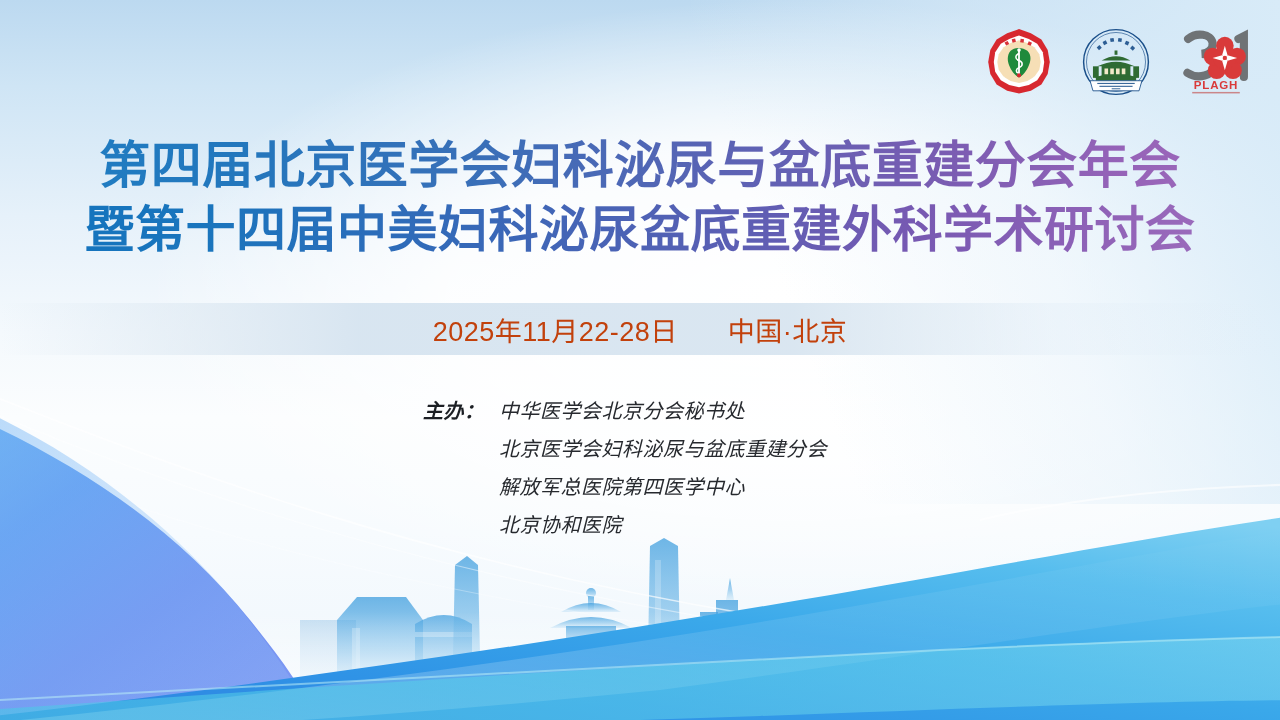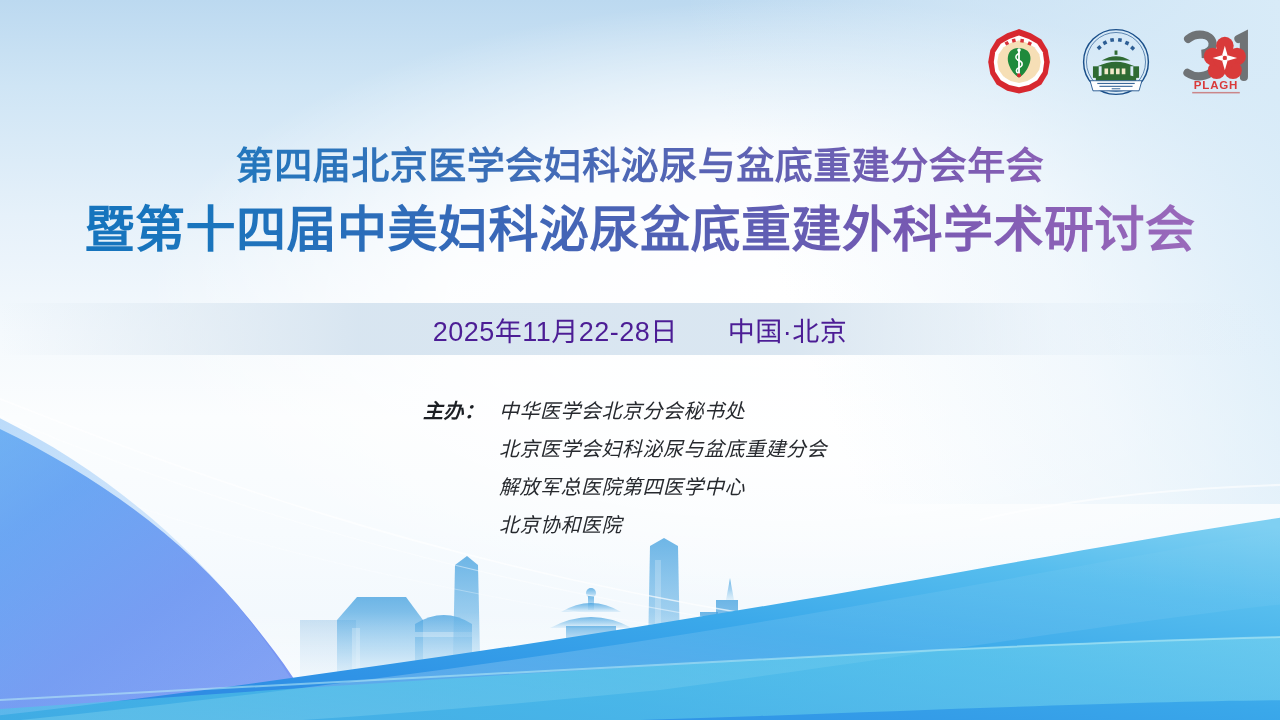--- a/index.html
+++ b/index.html
@@ -79,21 +79,21 @@
     position: absolute;
     left: 0;
     top: 134px;
     width: 1280px;
     text-align: center;
   }
   .title-line {
     display: block;
     font-family: "Liberation Sans", "DejaVu Sans", sans-serif;
     font-weight: 700;
-    font-size: 38px;
+    font-size: 51px;
     line-height: 64px;
     letter-spacing: 0.5px;
     white-space: nowrap;
     background-image: linear-gradient(90deg,
         #1f7fc4 0%,
         #2277bd 18%,
         #3a6fb8 38%,
         #5a63b4 56%,
         #7a5cb2 74%,
         #9663b8 88%,
@@ -119,21 +119,21 @@
 
   
   .date-line {
     position: absolute;
     left: 0;
     top: 310px;
     width: 1280px;
     text-align: center;
     font-size: 27px;
     font-weight: 400;
-    color: #4c1d95;
+    color: #c2410c;
     letter-spacing: 0.5px;
     white-space: nowrap;
   }
   .date-gap {
     display: inline-block;
     width: 34px;
   }
 
   
   .organizers {

